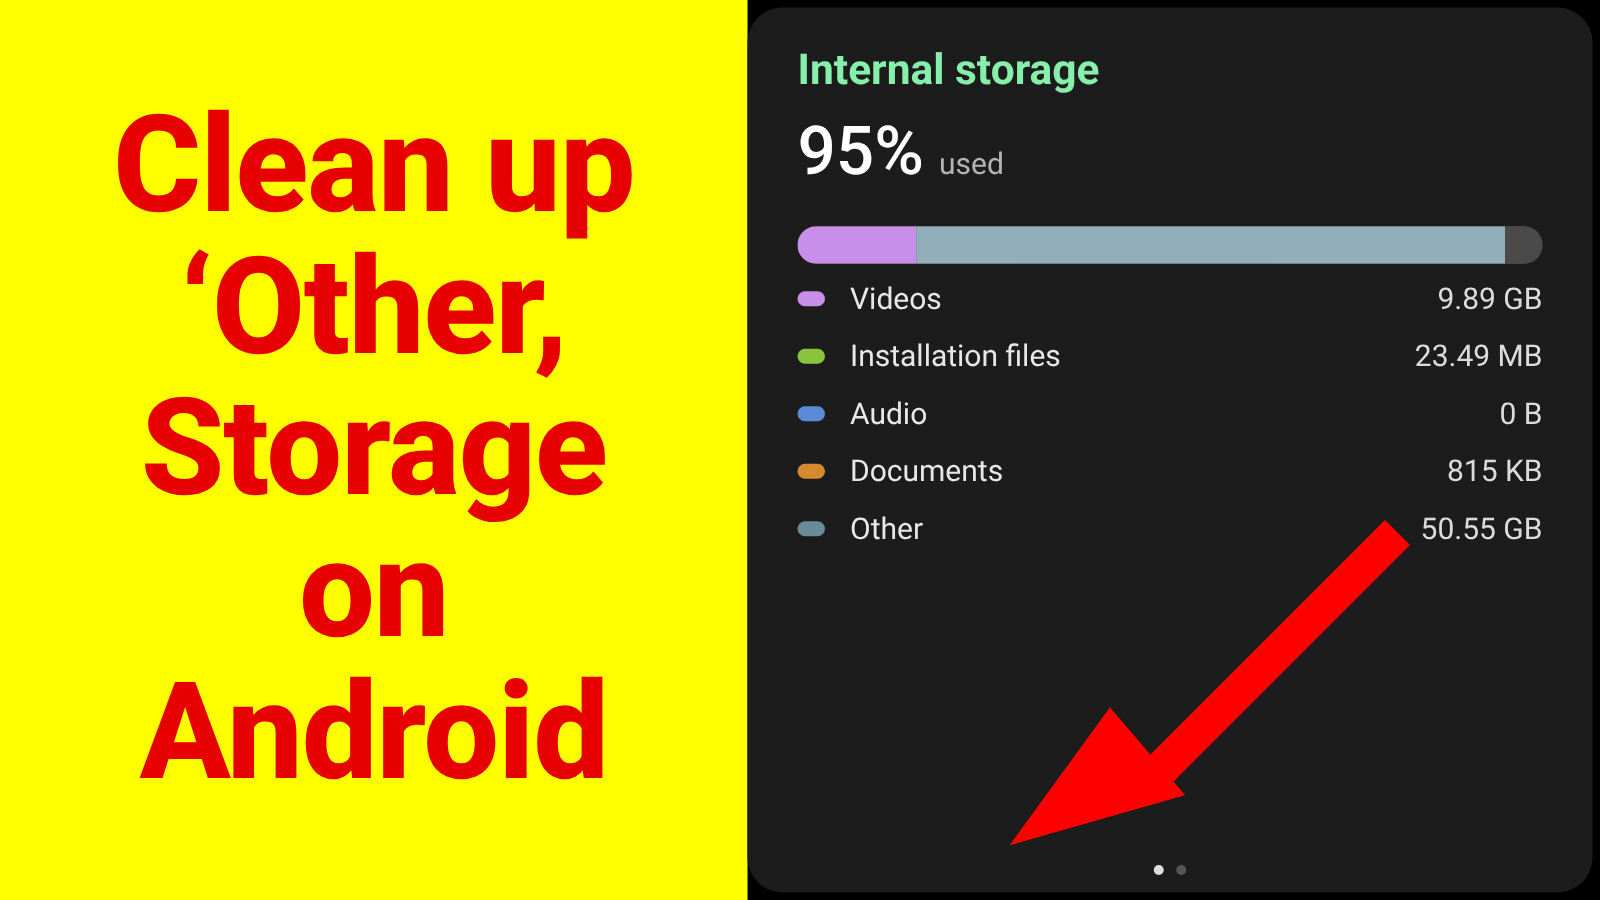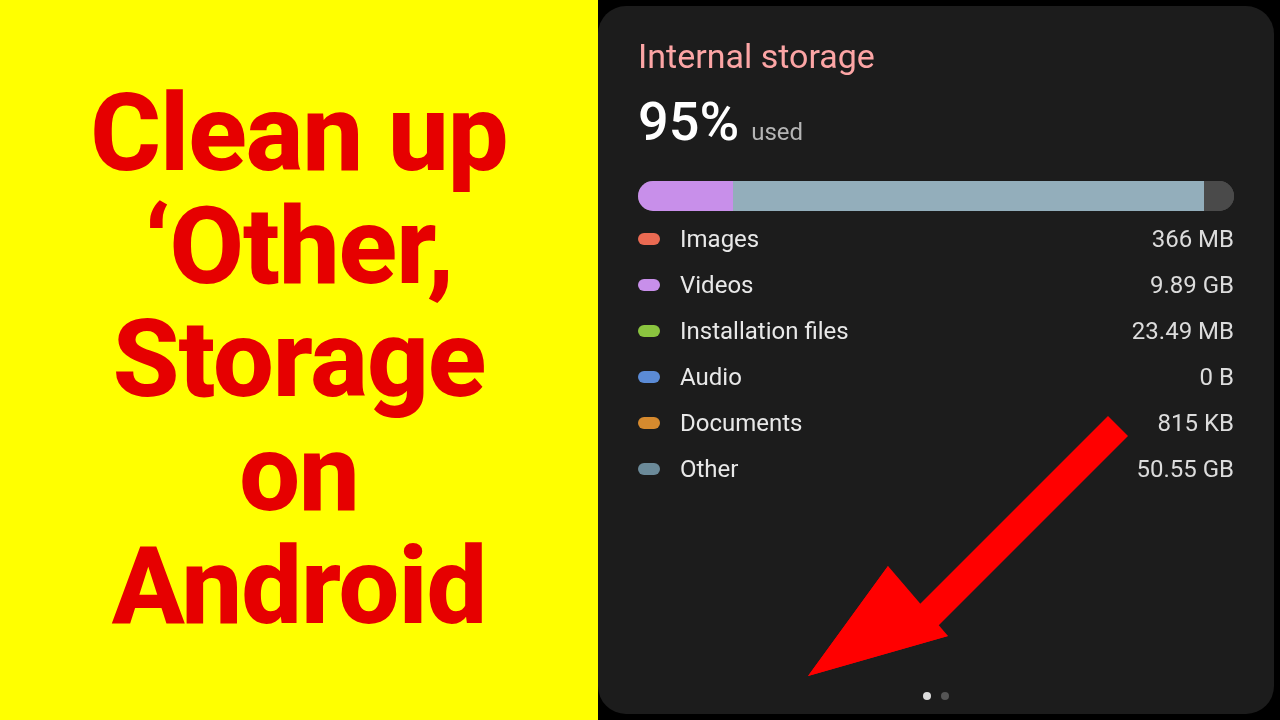--- a/index.html
+++ b/index.html
@@ -33,22 +33,22 @@
     border-radius: 28px;
     margin: 6px 6px 6px 0;
     padding: 30px 40px 20px 40px;
     position: relative;
     display: flex;
     flex-direction: column;
     color: #e6e6e6;
   }
   .storage-title {
     font-size: 34px;
-    font-weight: 400;
-    color: #fca5a5;
+    font-weight: 700;
+    color: #86efac;
     margin-bottom: 14px;
   }
   .pct-row { display: flex; align-items: baseline; gap: 12px; margin-bottom: 28px;}
   .pct { font-size: 54px; font-weight: 500; color: #fff; }
   .used { font-size: 24px; color: #b5b5b5; }
 
   .bar {
     width: 100%;
     height: 30px;
     border-radius: 15px;
@@ -105,25 +105,20 @@
 
   <div class="bar">
     <div class="seg videos" style="width:16%"></div>
     <div class="seg main" style="width:79%"></div>
     <div class="seg free" style="width:5%"></div>
   </div>
 
 
   <div class="cat-list" id="cat-list">
       <div class="cat-row">
-        <span class="dot" style="background: rgb(234, 106, 82);"></span>
-        <span class="cat-name">Images</span>
-        <span class="cat-size">366 MB</span>
-      </div>
-      <div class="cat-row">
         <span class="dot" style="background: rgb(200, 143, 234);"></span>
         <span class="cat-name">Videos</span>
         <span class="cat-size">9.89 GB</span>
       </div>
       <div class="cat-row">
         <span class="dot" style="background: rgb(138, 196, 63);"></span>
         <span class="cat-name">Installation files</span>
         <span class="cat-size">23.49 MB</span>
       </div>
       <div class="cat-row">

